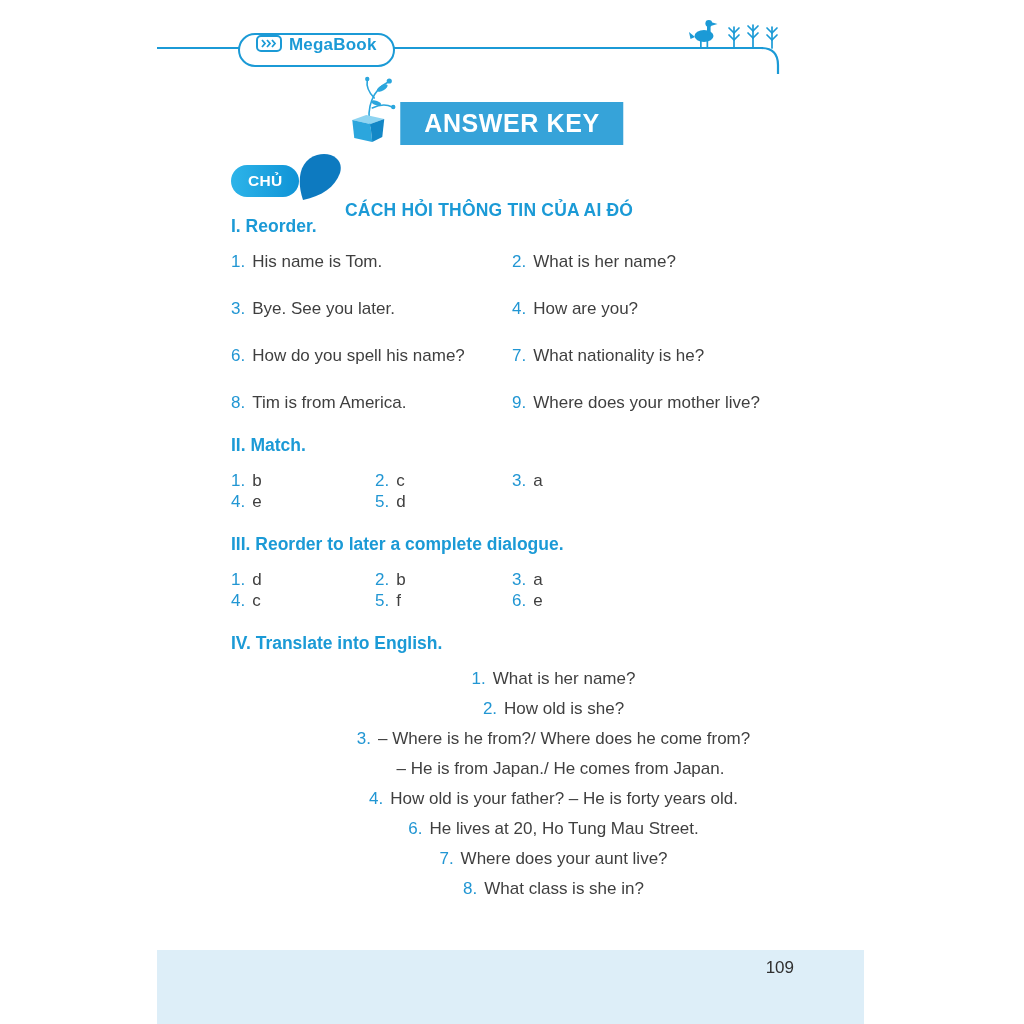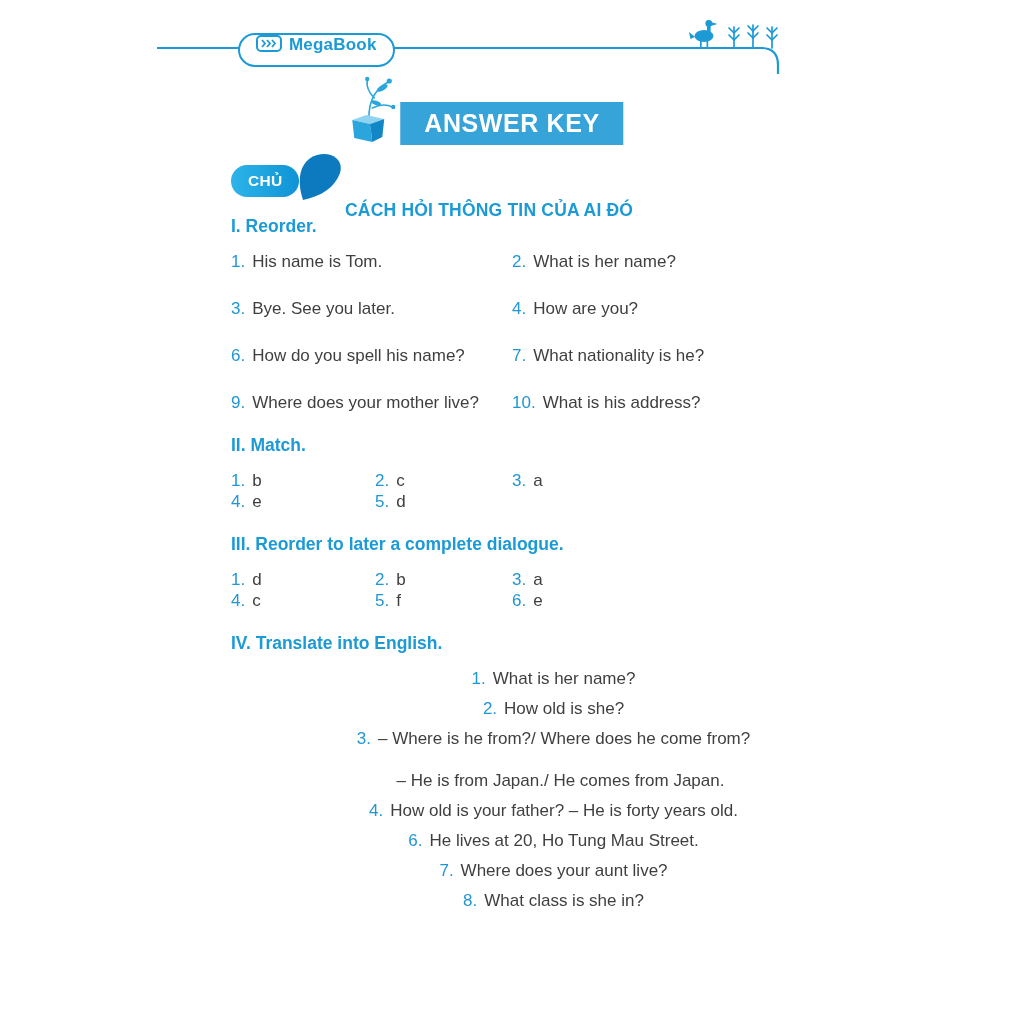--- a/index.html
+++ b/index.html
@@ -36,21 +36,21 @@
   }
   
   .content{position:absolute;left:231px;top:208px;width:645px;z-index:1;}
   .section-heading{color:#1b9ad6;font-size:17.5px;font-weight:bold;margin:22px 0 14px;}
   .section-heading.first{margin-top:8px;}
   .grid2{display:grid;grid-template-columns:281px 1fr;row-gap:26px;}
   .grid3{display:grid;grid-template-columns:144px 137px 1fr;}
   .list1{display:flex;flex-direction:column;gap:9px;align-items:center;}
   .item{font-size:17px;line-height:21px;white-space:nowrap;}
   .item .num{color:#2196d3;margin-right:7px;}
-  .item.cont{margin-left:14px;margin-top:12px;}
+  .item.cont{margin-left:14px;}
   
   .footer-band{position:absolute;left:157px;top:950px;width:707px;height:74px;background:#ddeef8;}
   .page-number{position:absolute;right:70px;top:8px;font-size:17px;color:#303030;}
 </style>
 </head>
 <body>
 
 <div class="canvas">
 
   <svg class="topbar-svg" width="640" height="66" viewBox="0 0 640 66">
@@ -129,22 +129,22 @@
   <div class="content">
 
     <div class="section-heading first">I. Reorder.</div>
     <div class="grid2">
       <div class="item"><span class="num">1.</span><span>His name is Tom.</span></div>
       <div class="item"><span class="num">2.</span><span>What is her name?</span></div>
       <div class="item"><span class="num">3.</span><span>Bye. See you later.</span></div>
       <div class="item"><span class="num">4.</span><span>How are you?</span></div>
       <div class="item"><span class="num">6.</span><span>How do you spell his name?</span></div>
       <div class="item"><span class="num">7.</span><span>What nationality is he?</span></div>
+      <div class="item"><span class="num">8.</span><span>Tim is from America.</span></div>
       <div class="item"><span class="num">9.</span><span>Where does your mother live?</span></div>
-      <div class="item"><span class="num">10.</span><span>What is his address?</span></div>
     </div>
 
     <div class="section-heading">II. Match.</div>
     <div class="grid3">
       <div class="item"><span class="num">1.</span><span>b</span></div>
       <div class="item"><span class="num">2.</span><span>c</span></div>
       <div class="item"><span class="num">3.</span><span>a</span></div>
       <div class="item"><span class="num">4.</span><span>e</span></div>
       <div class="item"><span class="num">5.</span><span>d</span></div>
     </div>
@@ -166,14 +166,17 @@
       <div class="item"><span class="num">3.</span><span>– Where is he from?/ Where does he come from?</span></div>
       <div class="item cont"><span>– He is from Japan./ He comes from Japan.</span></div>
       <div class="item"><span class="num">4.</span><span>How old is your father? – He is forty years old.</span></div>
       <div class="item"><span class="num">6.</span><span>He lives at 20, Ho Tung Mau Street.</span></div>
       <div class="item"><span class="num">7.</span><span>Where does your aunt live?</span></div>
       <div class="item"><span class="num">8.</span><span>What class is she in?</span></div>
     </div>
 
   </div>
 
+  <div class="footer-band">
+    <span class="page-number">109</span>
+  </div>
 
 </div>
 
 </body></html>

